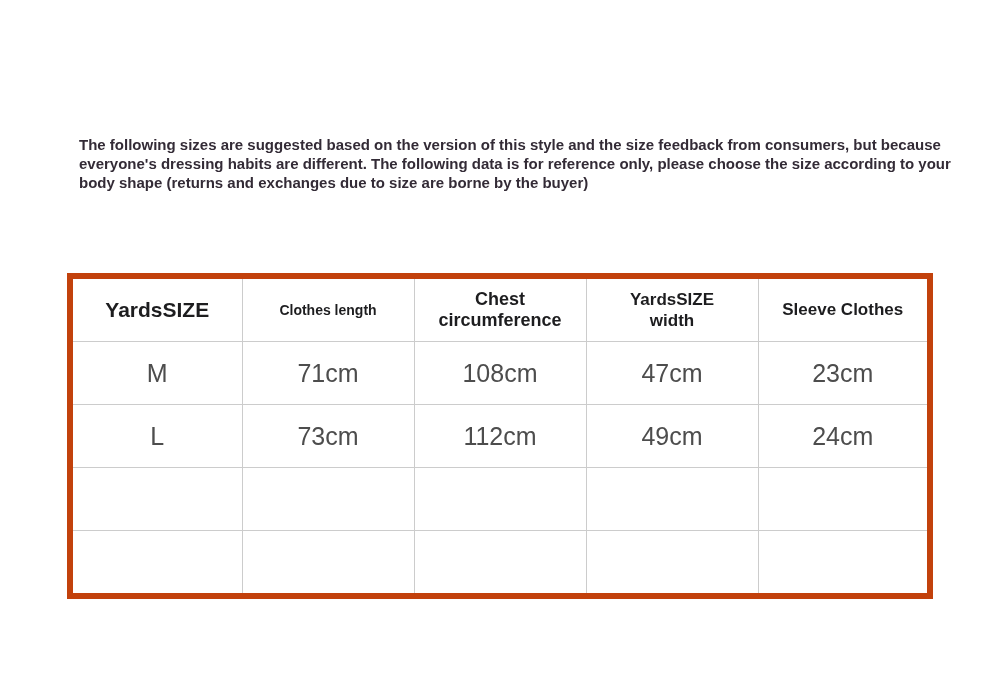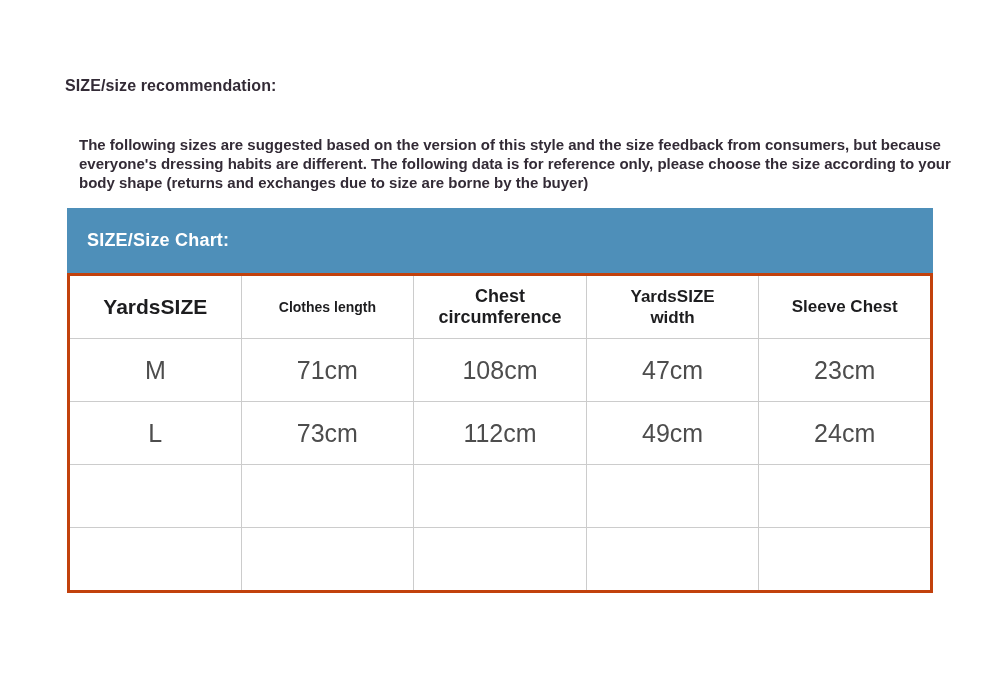--- a/index.html
+++ b/index.html
@@ -55,21 +55,21 @@
     letter-spacing: 0.2px;
   }
   table.size-chart {
     position: absolute;
     left: 67px;
     top: 273px;
     width: 866px;
     border-collapse: collapse;
     table-layout: fixed;
     background: #ffffff;
-    border: 3px solid #c2410c;
+    border: 6px solid #c2410c;
   }
   table.size-chart th,
   table.size-chart td {
     border: 1px solid #cccccc;
     text-align: center;
     vertical-align: middle;
     padding: 0;
   }
   table.size-chart thead th {
     height: 62px;
@@ -91,38 +91,34 @@
     font-size: 25px;
     font-weight: normal;
     color: #4d4d4d;
   }
 </style>
 </head>
 <body>
 
 <div class="page">
 
-  <h1 class="page-title">SIZE/size recommendation:</h1>
 
   <p class="intro">The following sizes are suggested based on the version of this style and the size feedback from consumers, but because everyone's dressing habits are different. The following data is for reference only, please choose the size according to your body shape (returns and exchanges due to size are borne by the buyer)</p>
 
-  <div class="banner">
-    <span class="banner-title">SIZE/Size Chart:</span>
-  </div>
 
   <table class="size-chart">
     <thead>
       <tr>
         <th class="col-yards">YardsSIZE</th>
         <th class="col-clothes">Clothes length</th>
         <th class="col-chest">Chest circumference</th>
         <th class="col-shoulder">
           <span class="wrap">YardsSIZE width</span>
         </th>
-        <th class="col-sleeve">Sleeve Chest</th>
+        <th class="col-sleeve">Sleeve Clothes</th>
       </tr>
     </thead>
     <tbody>
       <tr>
         <td>M</td>
         <td>71cm</td>
         <td>108cm</td>
         <td>47cm</td>
         <td>23cm</td>
       </tr>

